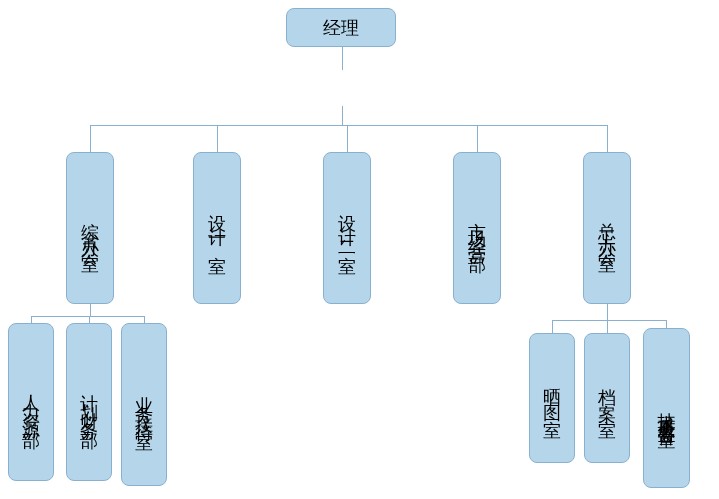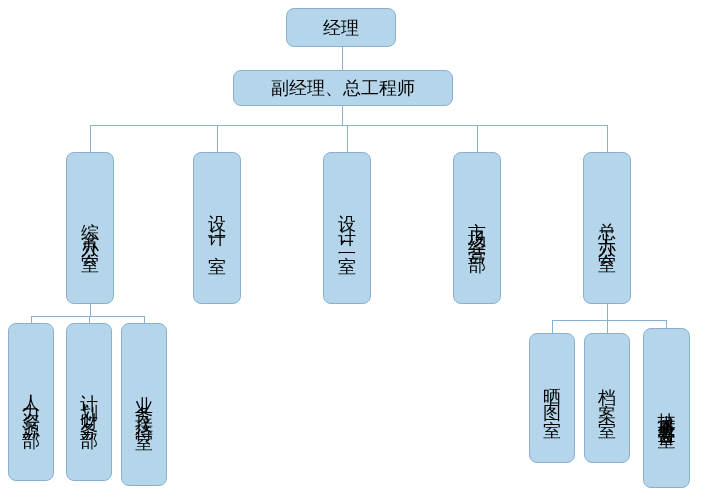--- a/index.html
+++ b/index.html
@@ -72,21 +72,20 @@
   <div class="line vl" style="left:89px;top:316px;height:7px"></div>
   <div class="line vl" style="left:144px;top:316px;height:7px"></div>
 
   <div class="line vl" style="left:607px;top:304px;height:29px"></div>
   <div class="line hl" style="left:552px;top:320px;width:114px"></div>
   <div class="line vl" style="left:552px;top:320px;height:13px"></div>
   <div class="line vl" style="left:666px;top:320px;height:8px"></div>
 
   <div class="box h" style="left:286px;top:8px;width:110px;height:39px">经理</div>
 
-  <div class="box h" style="left:233px;top:70px;width:220px;height:36px">副经理、总工程师</div>
 
   <div class="box v ls8" style="left:66px;top:152px;width:48px;height:152px">综合办公室</div>
   <div class="box v ls14" style="left:193px;top:152px;width:48px;height:152px">设计一室</div>
   <div class="box v ls14" style="left:323px;top:152px;width:48px;height:152px">设计二室</div>
   <div class="box v ls8" style="left:453px;top:152px;width:48px;height:152px">市场经营部</div>
   <div class="box v ls8" style="left:583px;top:152px;width:48px;height:152px">总工办公室</div>
 
   <div class="box v ls9" style="left:8px;top:323px;width:46px;height:158px">人力资源部</div>
   <div class="box v ls9" style="left:66px;top:323px;width:46px;height:158px">计划财务部</div>
   <div class="box v ls9" style="left:121px;top:323px;width:46px;height:163px">业务接待室</div>

